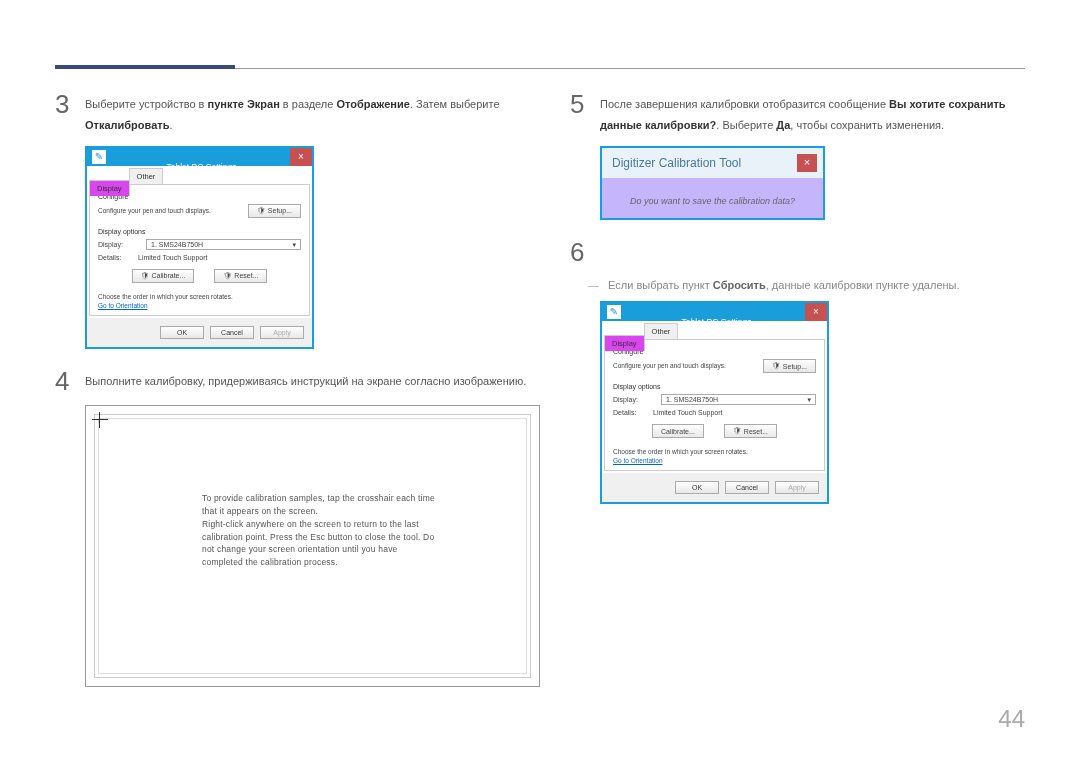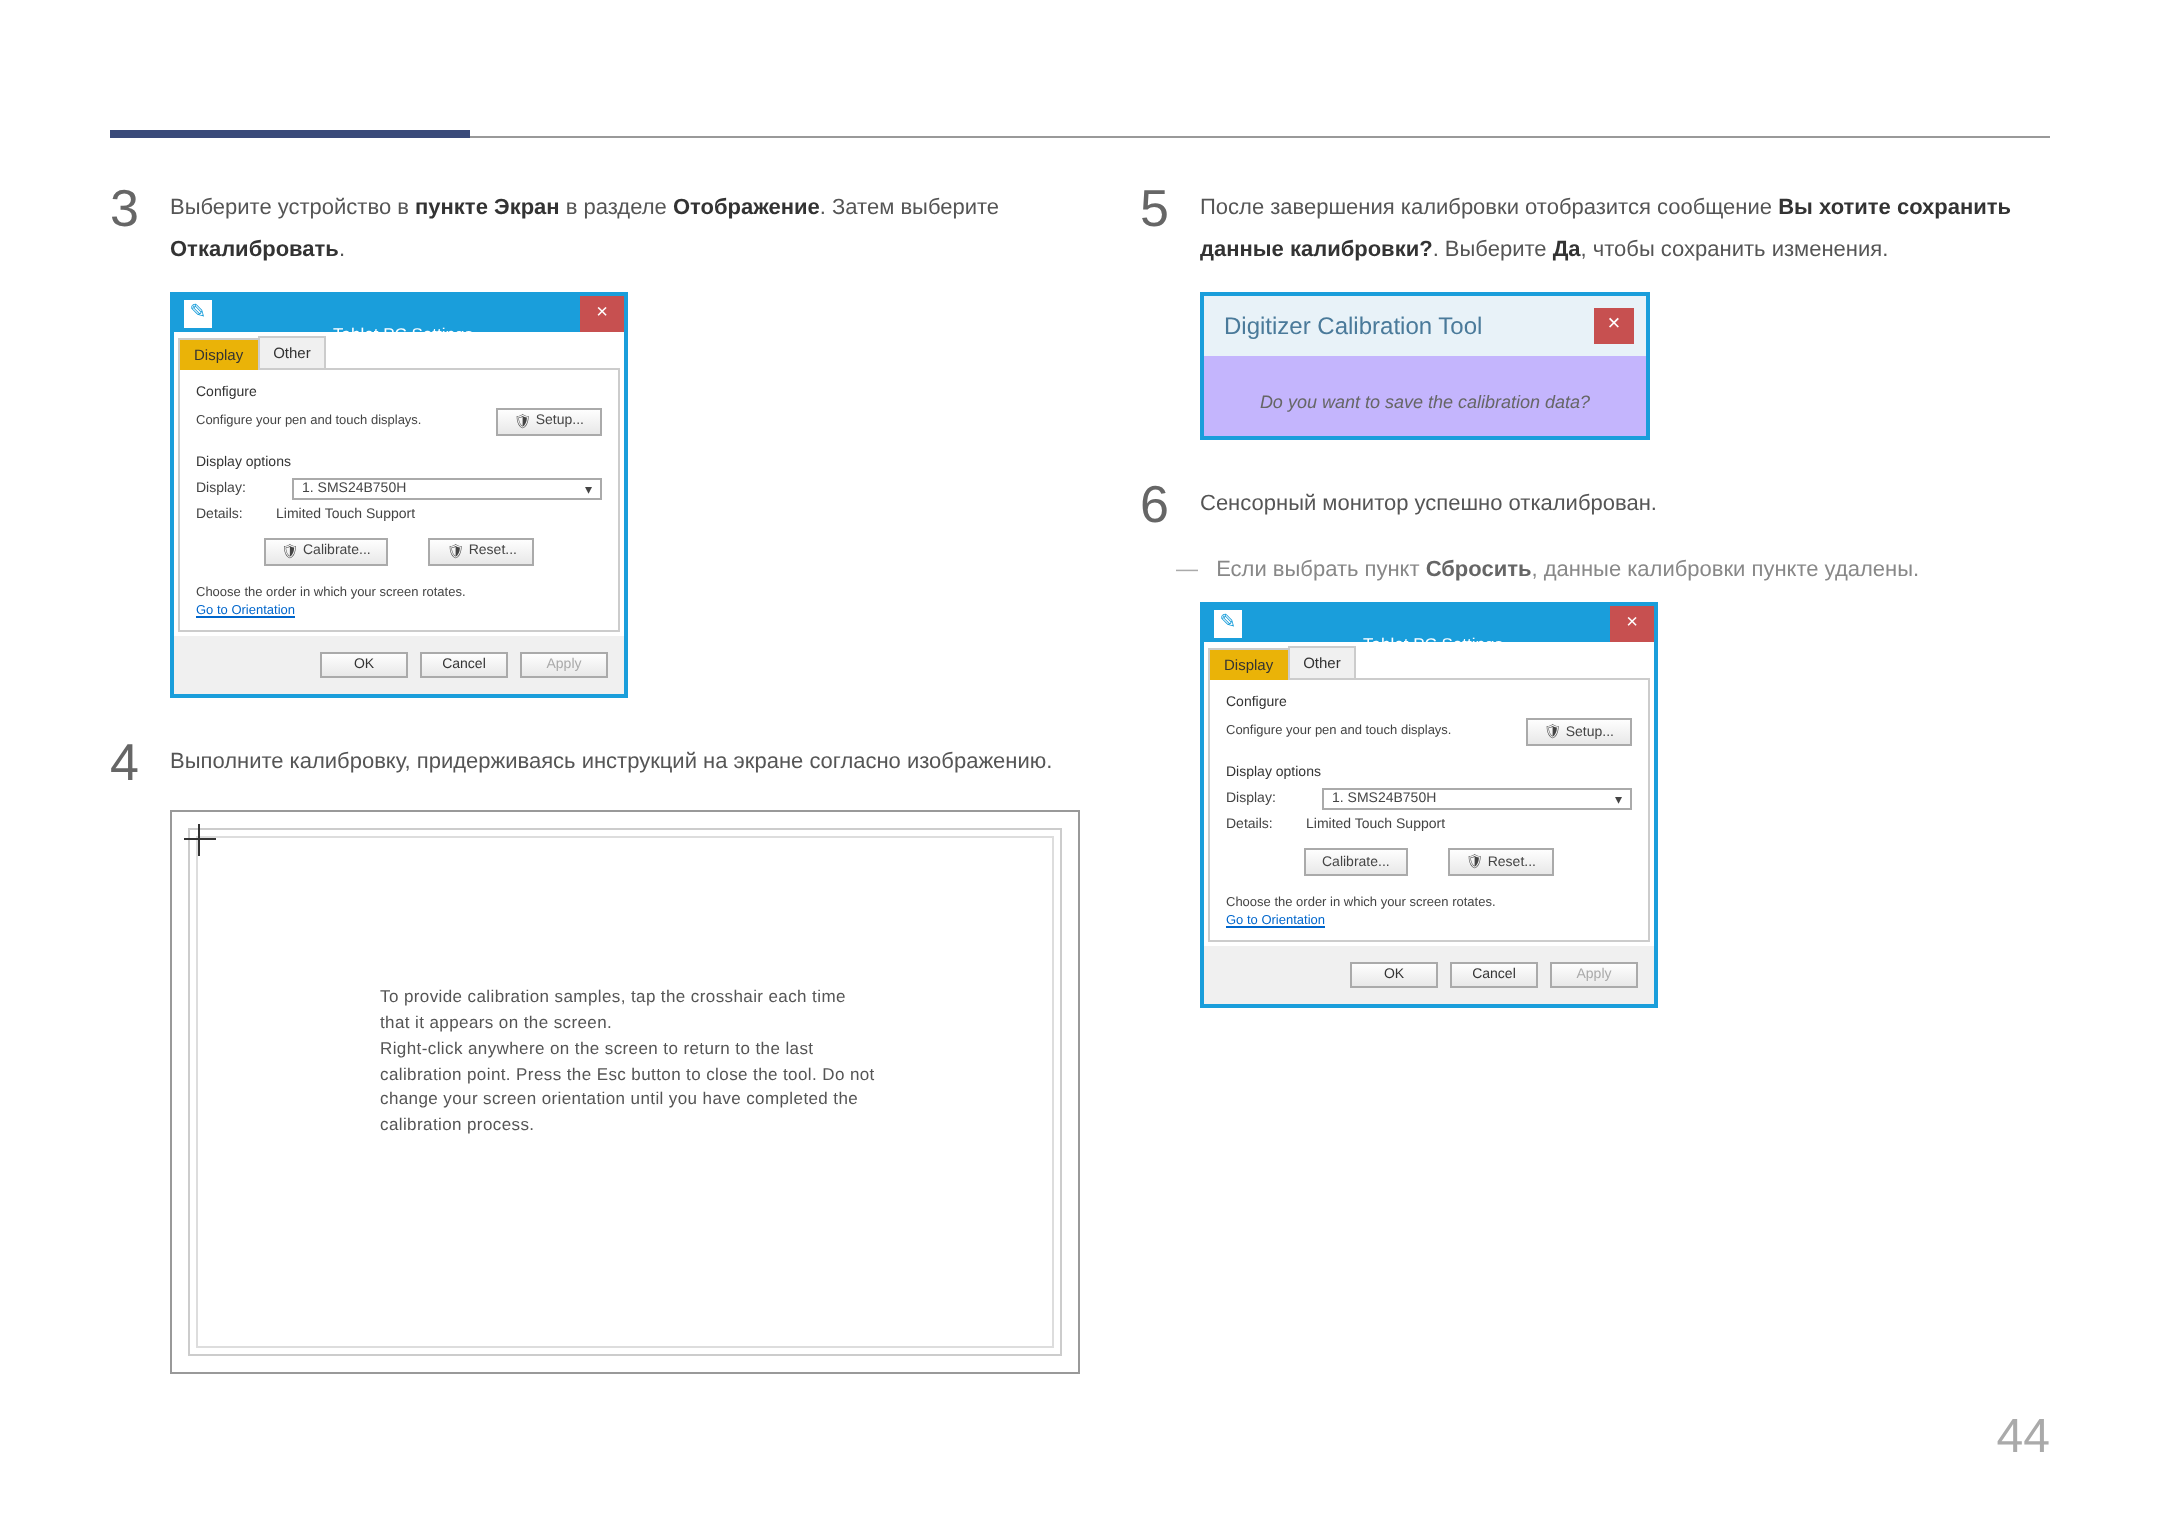--- a/index.html
+++ b/index.html
@@ -114,24 +114,24 @@
     }
     .win-tabs {
       display: flex;
       border-bottom: 1px solid #ccc;
       font-size: 7.5px;
     }
     .win-tab {
       padding: 3px 7px;
       border: 1px solid #ccc;
       border-bottom: none;
-      background: #eab308;
+      background: #d946ef;
       margin-right: -1px;
       position: relative;
-      top: 1px;
+      top: 12px;
     }
     .win-tab.inactive { background: #f0f0f0; top: 0; }
     .win-panel {
       border: 1px solid #ccc;
       border-top: none;
       padding: 6px 8px;
       background: #fff;
       font-size: 7px;
       color: #444;
     }
@@ -214,21 +214,21 @@
     .crosshair::before, .crosshair::after {
       content: "";
       position: absolute;
       background: #333;
     }
     .crosshair::before { left: 7px; top: 0; width: 1px; height: 16px; }
     .crosshair::after { top: 7px; left: 0; height: 1px; width: 16px; }
     .calib-text {
       position: absolute;
       top: 86px;
-      left: 104px;
+      left: 116px;
       right: 100px;
       line-height: 1.5;
       letter-spacing: 0.2px;
     }
 
     
     .dig-dialog {
       border: 2px solid #1a9edb;
       width: 225px;
       margin-left: 30px;
@@ -380,21 +380,20 @@
     <div class="dig-dialog">
       <div class="dig-title">
         <span>Digitizer Calibration Tool</span>
         <span class="dig-close">×</span>
       </div>
       <div class="dig-body">Do you want to save the calibration data?</div>
     </div>
 
     <div class="step">
       <div class="step-num">6</div>
-      <div class="step-text">Сенсорный монитор успешно откалиброван.</div>
     </div>
 
     <div class="note">
       <span class="dash">―</span>
       <span>Если выбрать пункт </span><b>Сбросить</b><span>, данные калибровки пункте удалены.</span>
     </div>
 
     <div class="win-dialog">
       <div class="win-titlebar">
         <span class="win-icon">✎</span>

